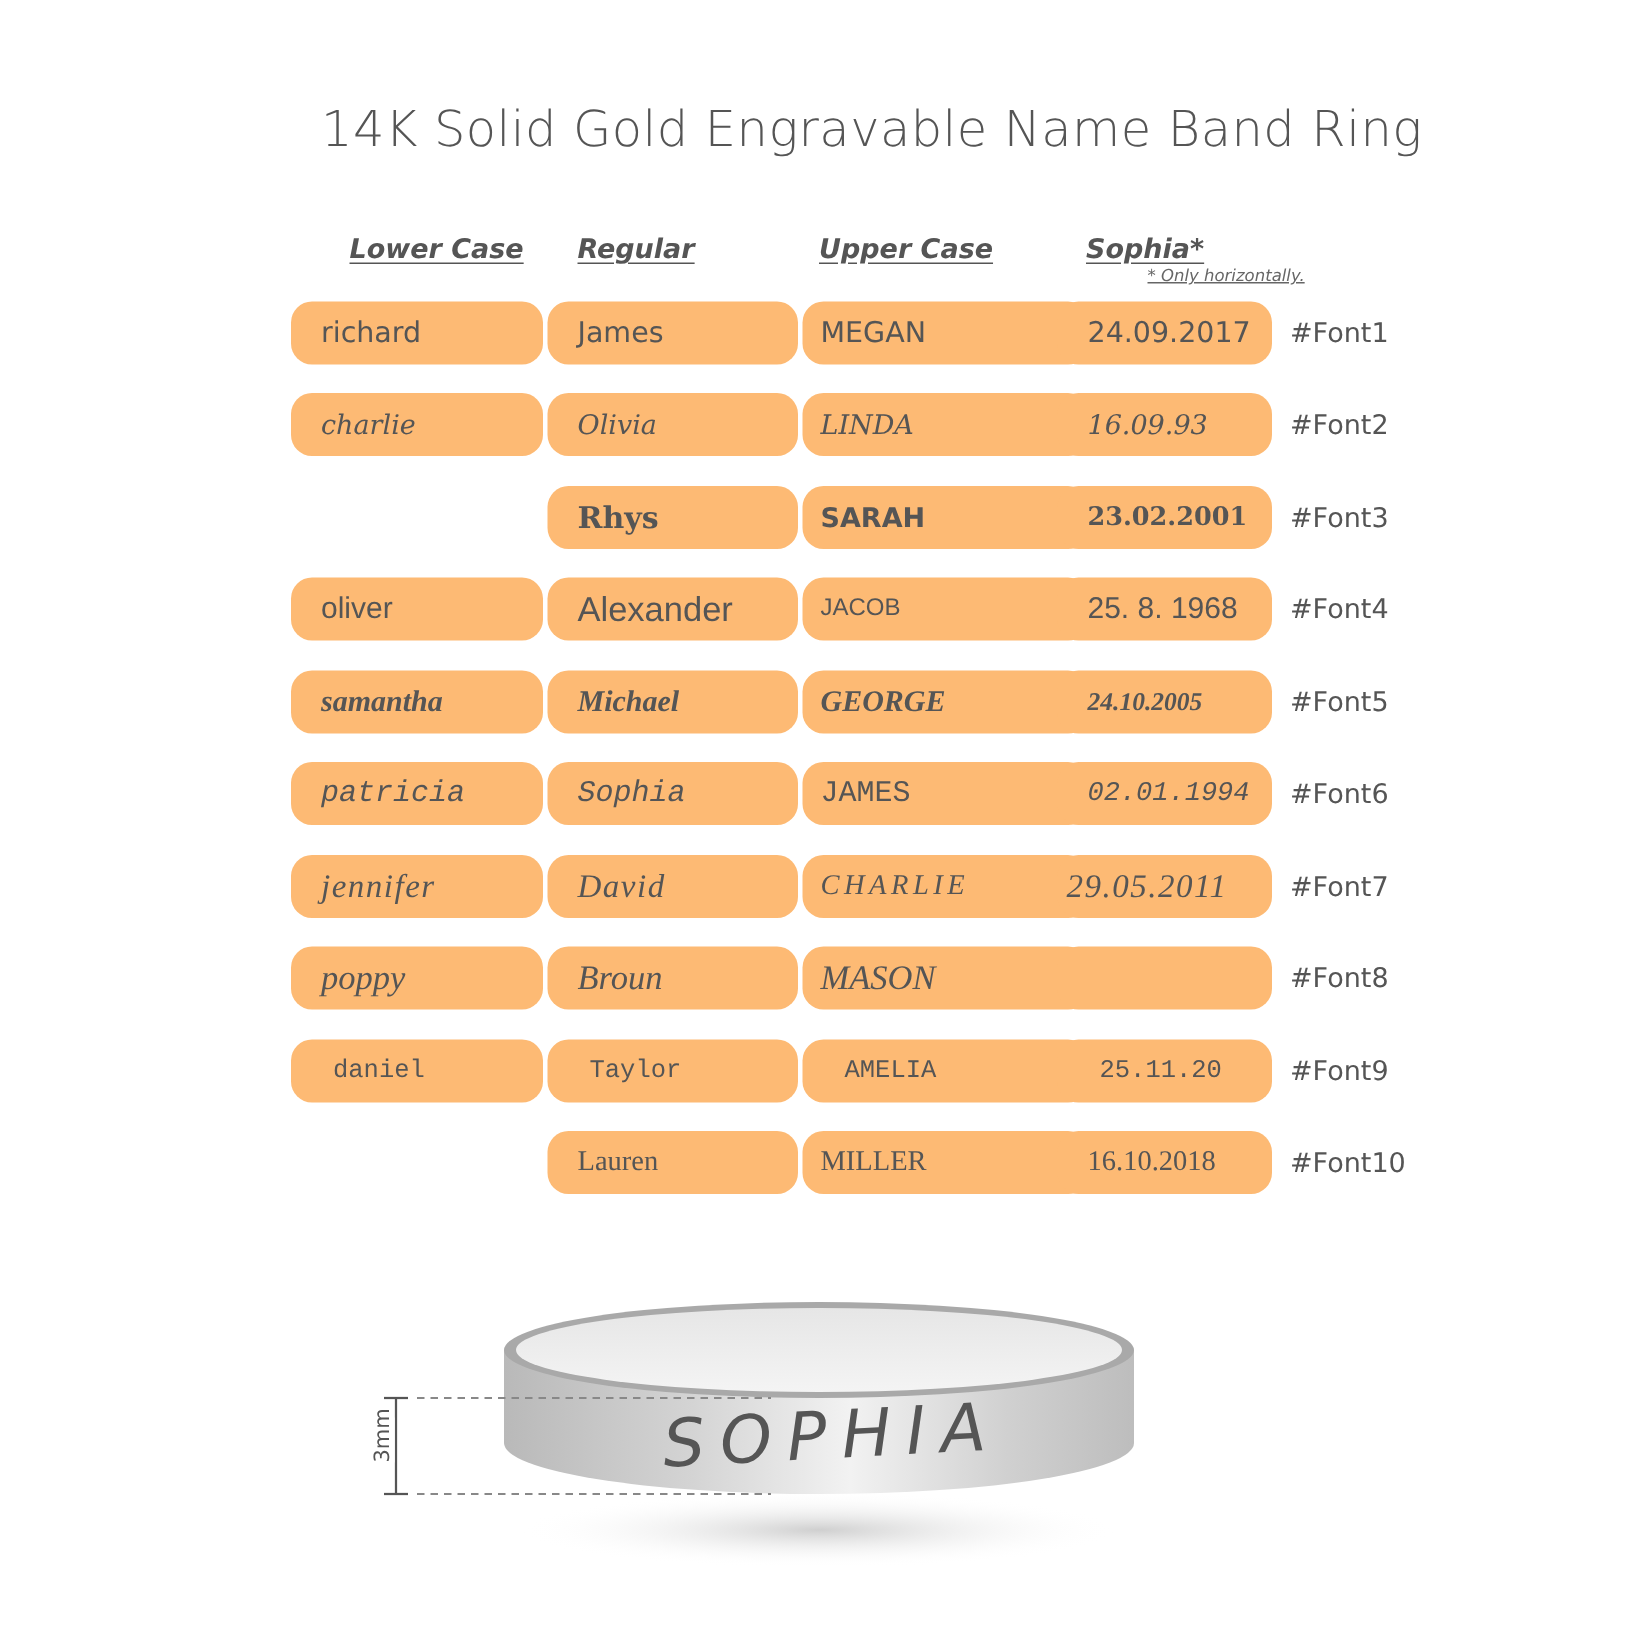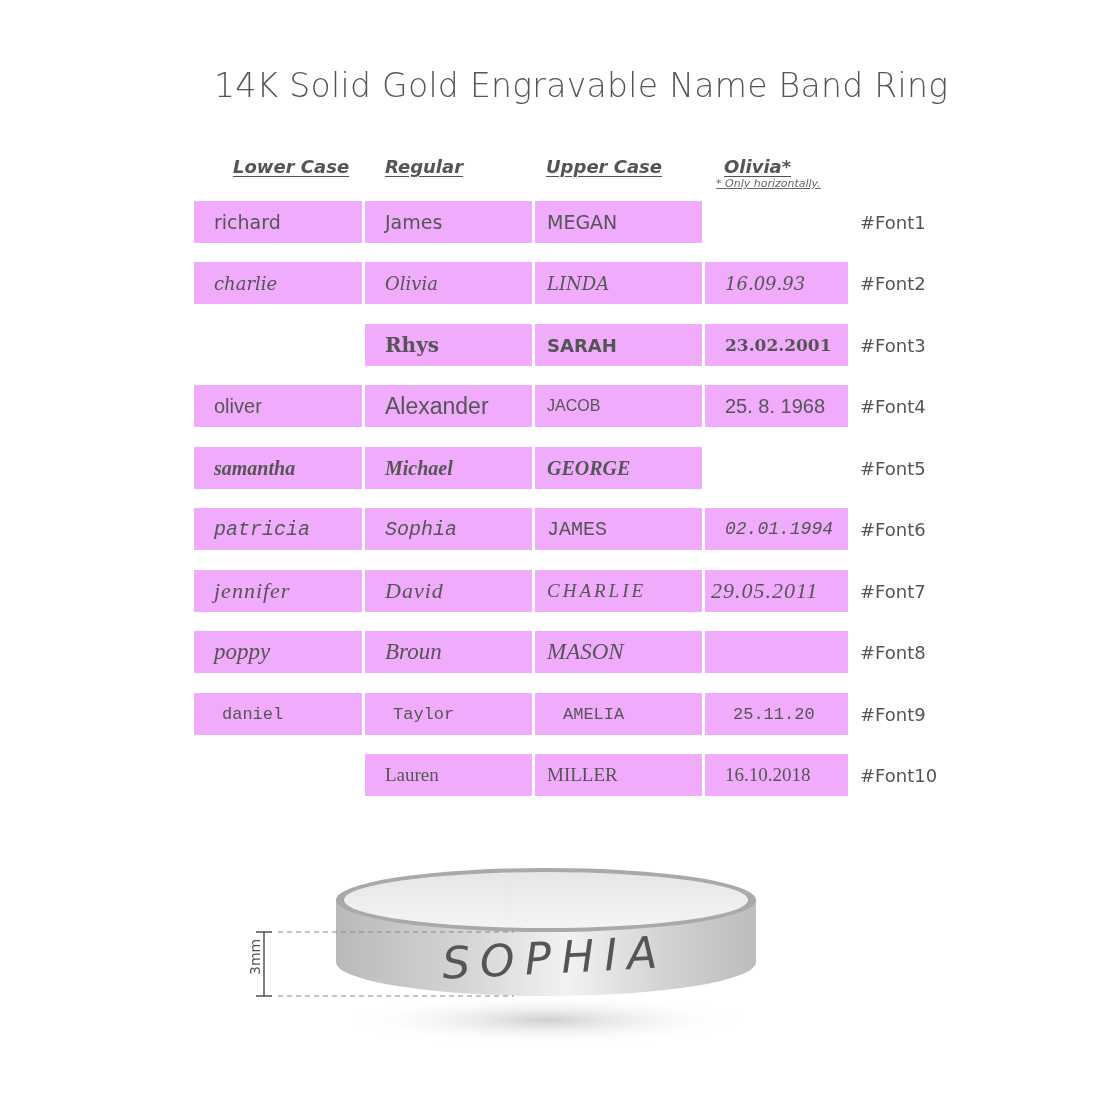--- a/index.html
+++ b/index.html
@@ -1,24 +1,24 @@
 <!DOCTYPE html>
 <html><head>
 <meta charset="utf-8">
 <style>
   html, body { margin:0; padding:0; background:#ffffff; }
   body { width:1094px; height:1094px; position:relative; overflow:hidden; font-family:"Liberation Sans", sans-serif; color:#555; }
   .title { position:absolute; left:214px; top:66px; font-size:33px; font-weight:300; color:#555; letter-spacing:0.3px; font-family:"DejaVu Sans", sans-serif; font-weight:200; }
   .hdr { position:absolute; top:156px; font-size:18px; font-weight:bold; font-style:italic; color:#555; text-decoration:underline; text-underline-offset:3px; font-family:"DejaVu Sans", sans-serif; }
-  .note { position:absolute; left:716px; top:177px; font-size:11px; font-style:italic; color:#666; text-decoration:underline; font-family:"DejaVu Sans", sans-serif; }
+  .note { position:absolute; left:765px; top:177px; font-size:11px; font-style:italic; color:#666; text-decoration:underline; font-family:"DejaVu Sans", sans-serif; }
   .row { position:absolute; left:194px; height:42px; width:760px; }
-  .cell { position:absolute; top:0; height:42px; background:#f0abfc; display:flex; align-items:center; padding-left:20px; box-sizing:border-box; font-size:19px; color:#555; white-space:nowrap; overflow:hidden; }
+  .cell { position:absolute; top:0; height:42px; background:#fdba74; display:flex; align-items:center; padding-left:20px; box-sizing:border-box; font-size:19px; color:#555; white-space:nowrap; overflow:hidden;border-radius:14px; }
   .c1 { left:0; width:168px; }
   .c2 { left:171px; width:167px; }
-  .c3 { left:341px; width:167px; padding-left:12px; }
+  .c3 { left:341px; width:191px; padding-left:12px; }
   .c4 { left:511px; width:143px; }
   .flabel { position:absolute; left:666px; top:0; height:42px; display:flex; align-items:center; font-size:18px; color:#555; font-family:"DejaVu Sans", sans-serif; }
   .f1 { font-family:"DejaVu Sans", sans-serif; }
   .f2 { font-family:"DejaVu Serif", serif; font-style:italic; font-size:18px; }
   .f3 { font-family:"DejaVu Serif", serif; font-weight:bold; font-size:20px; }
   .f4 { font-family:"Liberation Sans", sans-serif; font-weight:300; font-size:20px; }
   .f5 { font-family:"Liberation Serif", serif; font-weight:bold; font-style:italic; font-size:20px; }
   .f6 { font-family:"Liberation Mono", monospace; font-style:italic; font-size:20px; }
   .f7 { font-family:"Liberation Serif", serif; font-style:italic; font-size:22px; letter-spacing:1px; }
   .f8 { font-family:"Liberation Serif", serif; font-style:italic; font-size:23px; }
@@ -27,27 +27,28 @@
   .ring { position:absolute; left:236px; top:860px; width:560px; height:200px; }
 </style>
 </head>
 <body>
 
 <div class="title">14K Solid Gold Engravable Name Band Ring</div>
 
 <div class="hdr" style="left:233px;">Lower Case</div>
 <div class="hdr" style="left:385px;">Regular</div>
 <div class="hdr" style="left:546px;">Upper Case</div>
-<div class="hdr" style="left:724px;">Olivia*</div>
+<div class="hdr" style="left:724px;">Sophia*</div>
 <div class="note">* Only horizontally.</div>
 
 <div class="row f1" style="top:201px;">
   <div class="cell c1 f1">richard</div>
   <div class="cell c2 f1">James</div>
   <div class="cell c3 f1">MEGAN</div>
+  <div class="cell c4 f1">24.09.2017</div>
   <div class="flabel">#Font1</div>
 </div>
 
 <div class="row" style="top:262px;">
   <div class="cell c1 f2">charlie</div>
   <div class="cell c2 f2">Olivia</div>
   <div class="cell c3 f2">LINDA</div>
   <div class="cell c4 f2">16.09.93</div>
   <div class="flabel">#Font2</div>
 </div>
@@ -64,20 +65,21 @@
   <div class="cell c2 f4" style="font-size:23px;">Alexander</div>
   <div class="cell c3 f4" style="font-size:16px;text-align:center;">JACOB</div>
   <div class="cell c4 f4">25. 8. 1968</div>
   <div class="flabel">#Font4</div>
 </div>
 
 <div class="row" style="top:447px;">
   <div class="cell c1 f5">samantha</div>
   <div class="cell c3 f5">GEORGE</div>
   <div class="cell c2 f5">Michael</div>
+  <div class="cell c4 f5" style="font-size:17px;">24.10.2005</div>
   <div class="flabel">#Font5</div>
 </div>
 
 <div class="row" style="top:508px;">
   <div class="cell c1 f6">patricia</div>
   <div class="cell c2 f6">Sophia</div>
   <div class="cell c3 f6" style="font-style:normal;">JAMES</div>
   <div class="cell c4 f6" style="font-size:18px;">02.01.1994</div>
   <div class="flabel">#Font6</div>
 </div>

